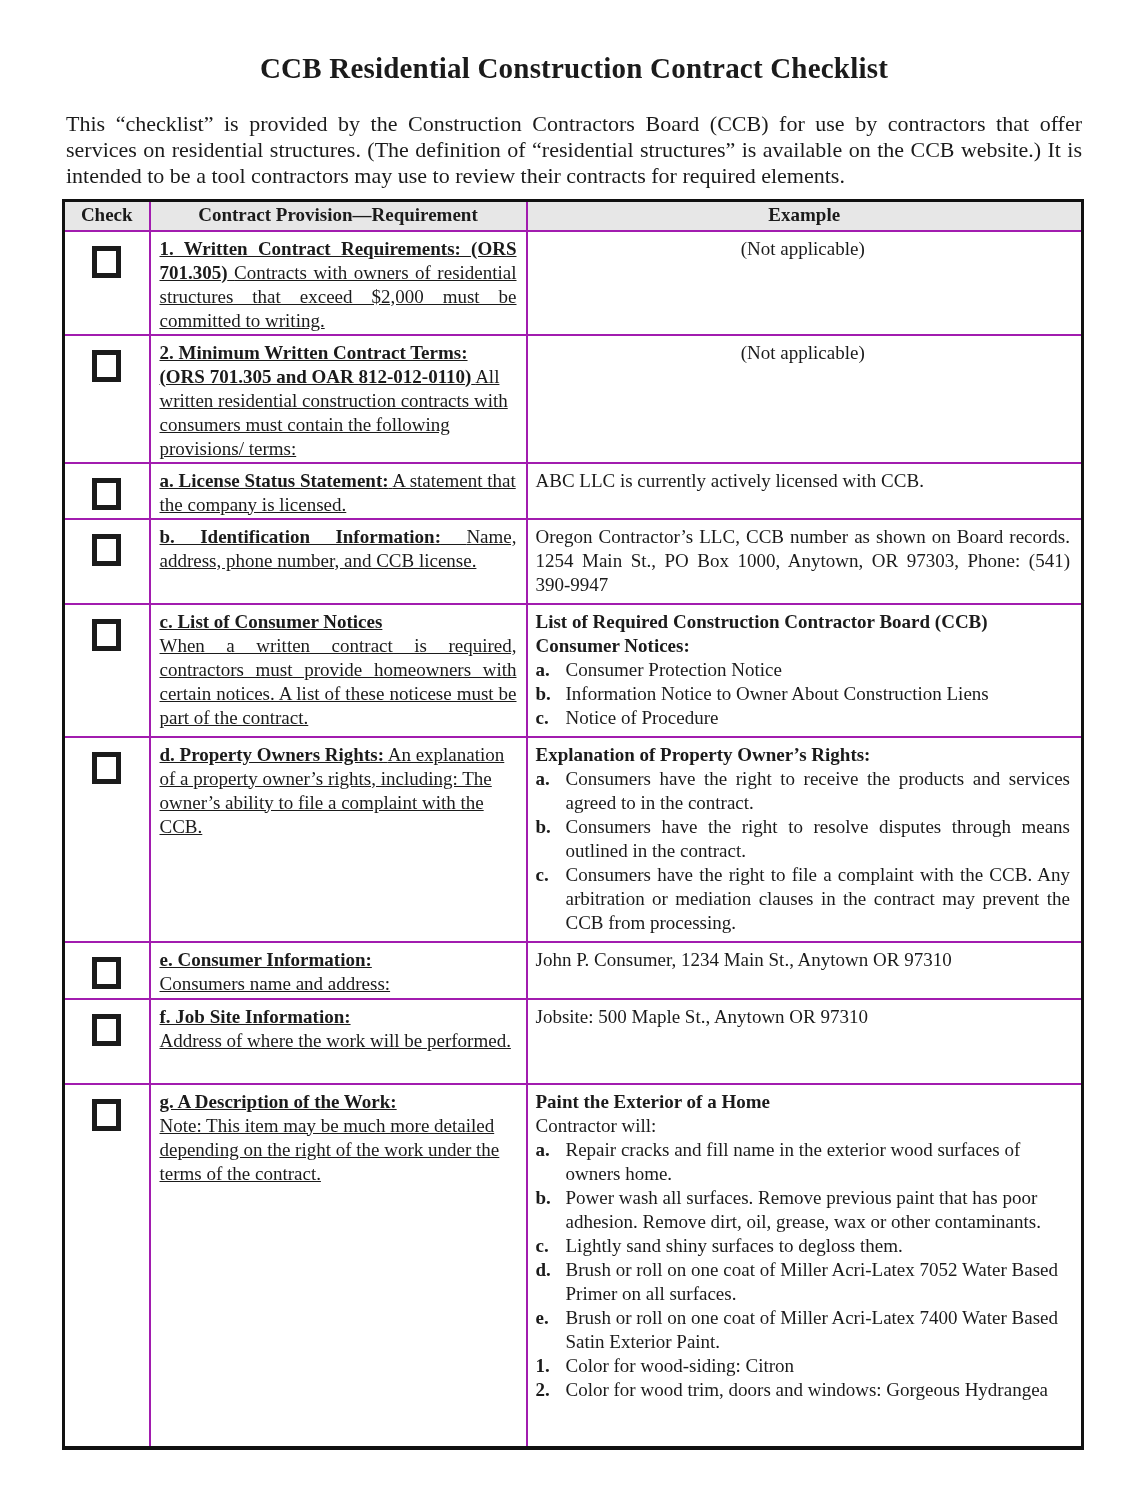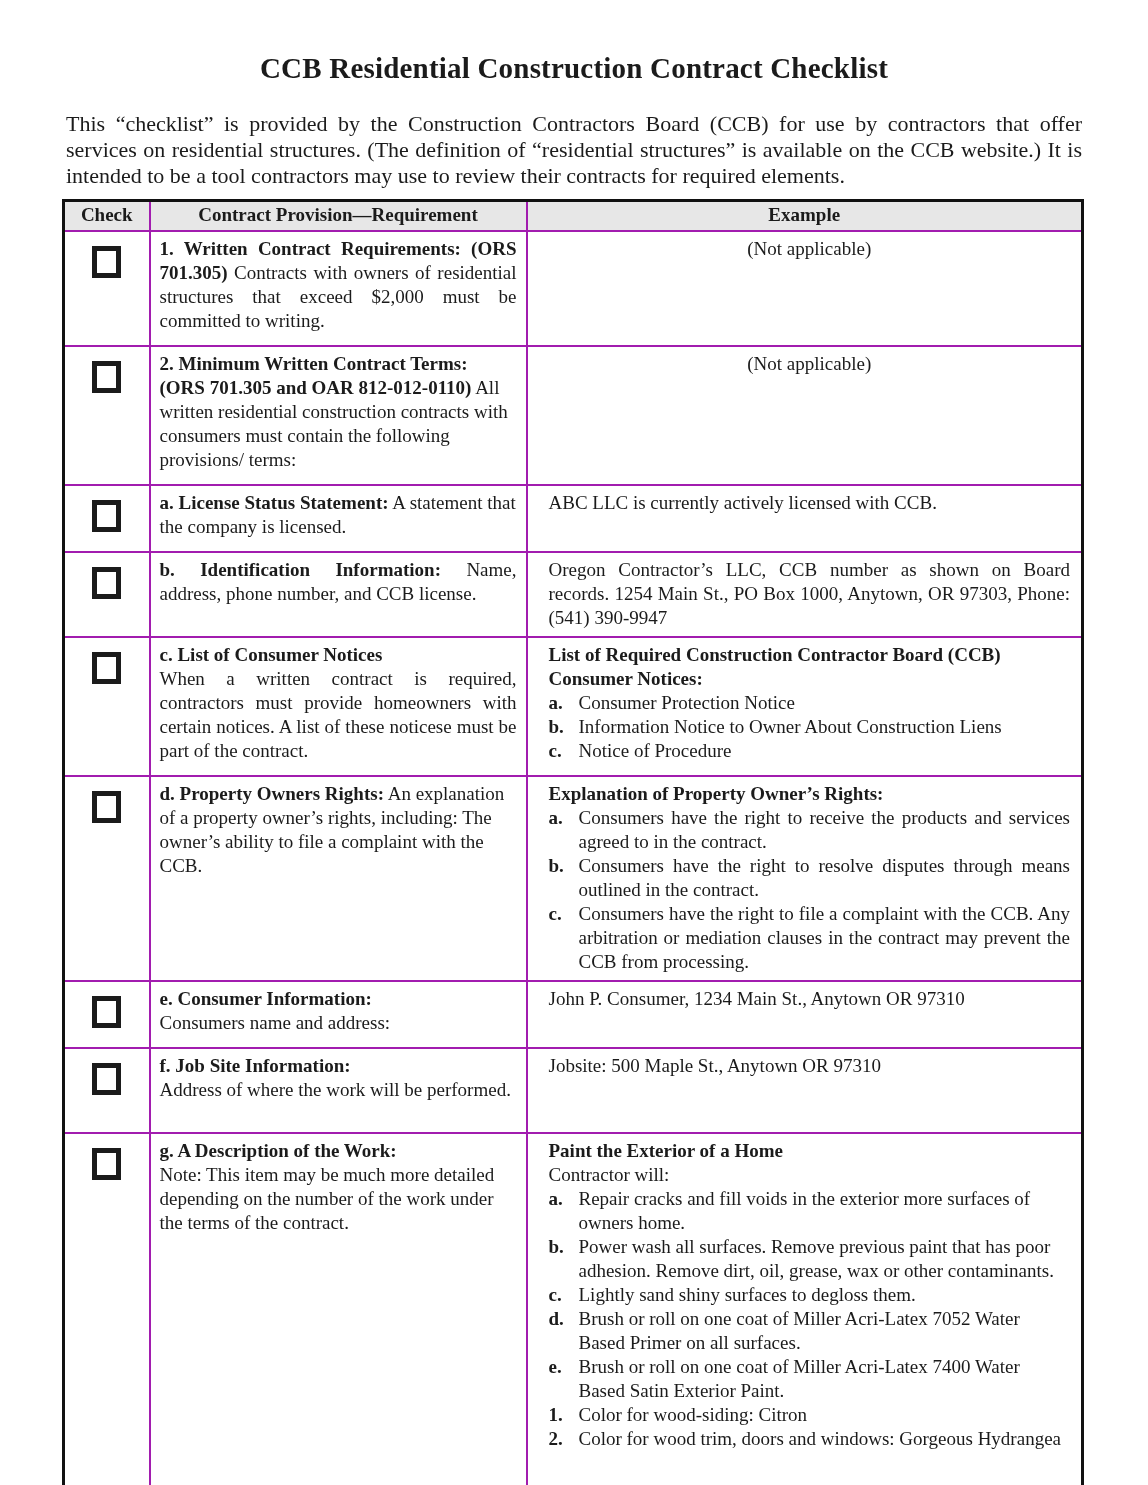--- a/index.html
+++ b/index.html
@@ -52,22 +52,22 @@
     padding: 1px 4px;
   }
   td.check-cell { text-align: center; padding-top: 14px; }
   .checkbox {
     display: inline-block;
     width: 29px;
     height: 32px;
     border: 5px solid #1b1b1b;
     background: #fff;
   }
-  td.prov-cell { padding: 5px 9px 12px 9px; }
-  td.ex-cell   { padding: 5px 11px 6px 21px; }
+  td.prov-cell { padding: 5px 9px 1px 9px; text-decoration: underline; }
+  td.ex-cell   { padding: 5px 11px 6px 8px; }
   td.ex-center { text-align: center; }
 
   .just { text-align: justify; }
   .prov-title { font-weight: bold; }
   .ex-head { font-weight: bold; }
 
   .li { display: flex; margin: 0; }
   .li-label { font-weight: bold; flex: 0 0 30px; }
   .li-label.num { flex: 0 0 30px; }
   .li-text { flex: 1; }
@@ -227,28 +227,28 @@
         <p>Jobsite: 500 Maple St., Anytown  OR  97310</p>
       </td>
     </tr>
 
     <tr class="rg">
       <td class="check-cell">
         <span class="checkbox"></span>
       </td>
       <td class="prov-cell">
         <p class="prov-title">g.   A Description of the Work:</p>
-        <p>Note: This item may be much more detailed depending on the number of the work under the terms of the contract.</p>
+        <p>Note: This item may be much more detailed depending on the right of the work under the terms of the contract.</p>
       </td>
       <td class="ex-cell">
         <p class="ex-head">Paint the Exterior of a Home</p>
         <p>Contractor will:</p>
         <div class="li">
               <span class="li-label">a.</span>
-              <span class="li-text">Repair cracks and fill voids in the exterior more surfaces of owners home.</span>
+              <span class="li-text">Repair cracks and fill name in the exterior wood surfaces of owners home.</span>
             </div>
         <div class="li">
               <span class="li-label">b.</span>
               <span class="li-text">Power wash all surfaces. Remove previous paint that has poor adhesion. Remove dirt,  oil, grease, wax or other contaminants.</span>
             </div>
         <div class="li">
               <span class="li-label">c.</span>
               <span class="li-text">Lightly sand shiny surfaces to degloss them.</span>
             </div>
         <div class="li">

